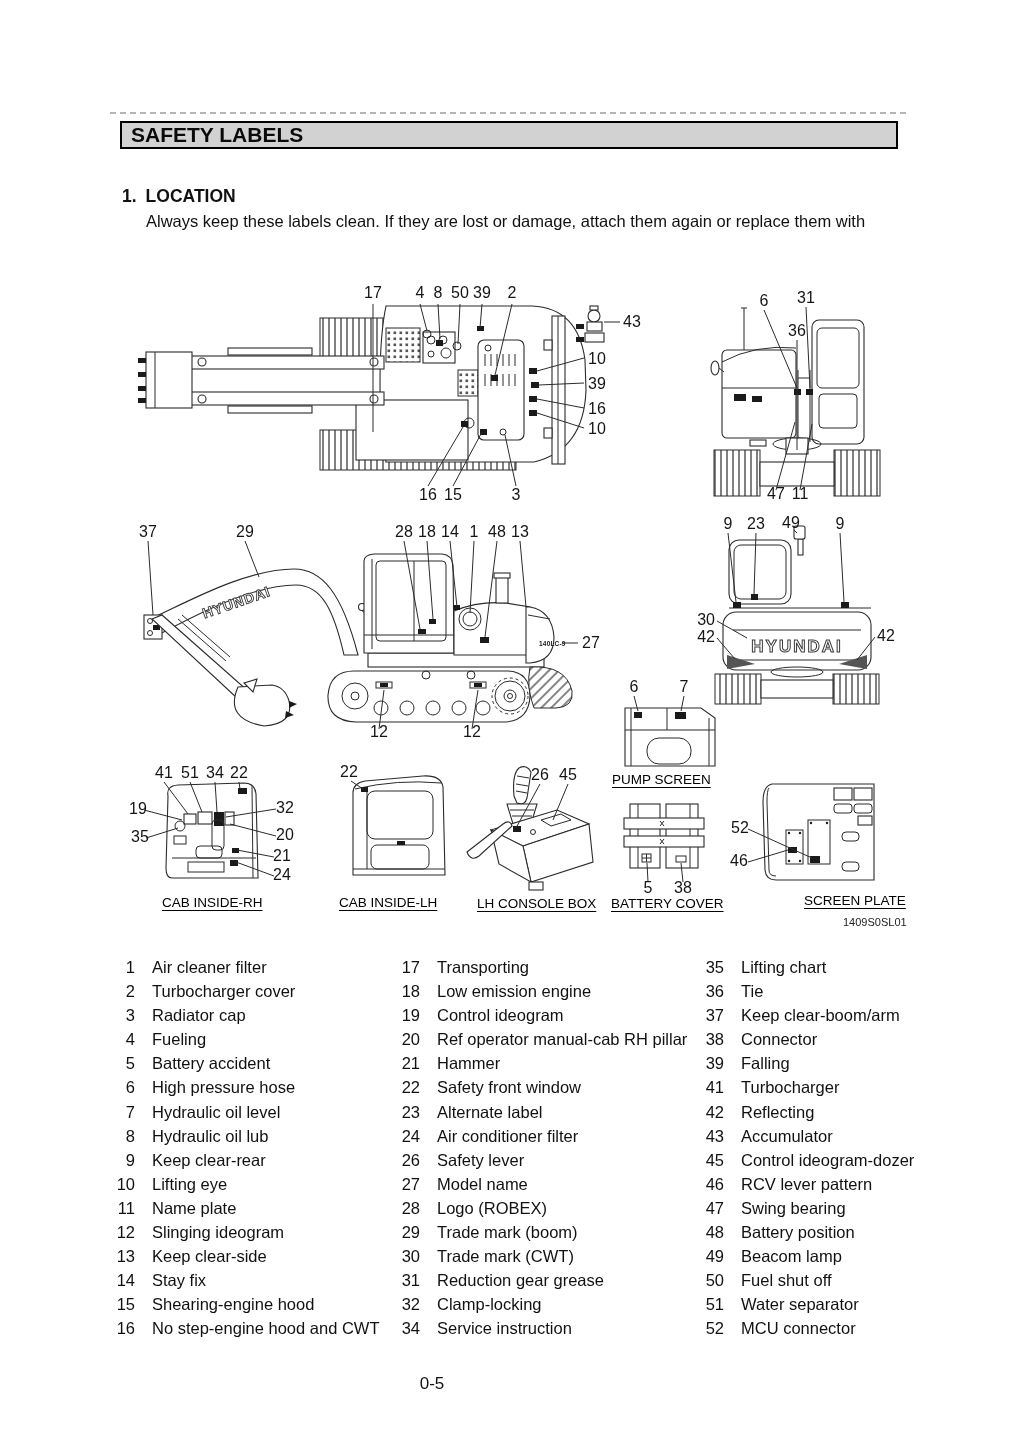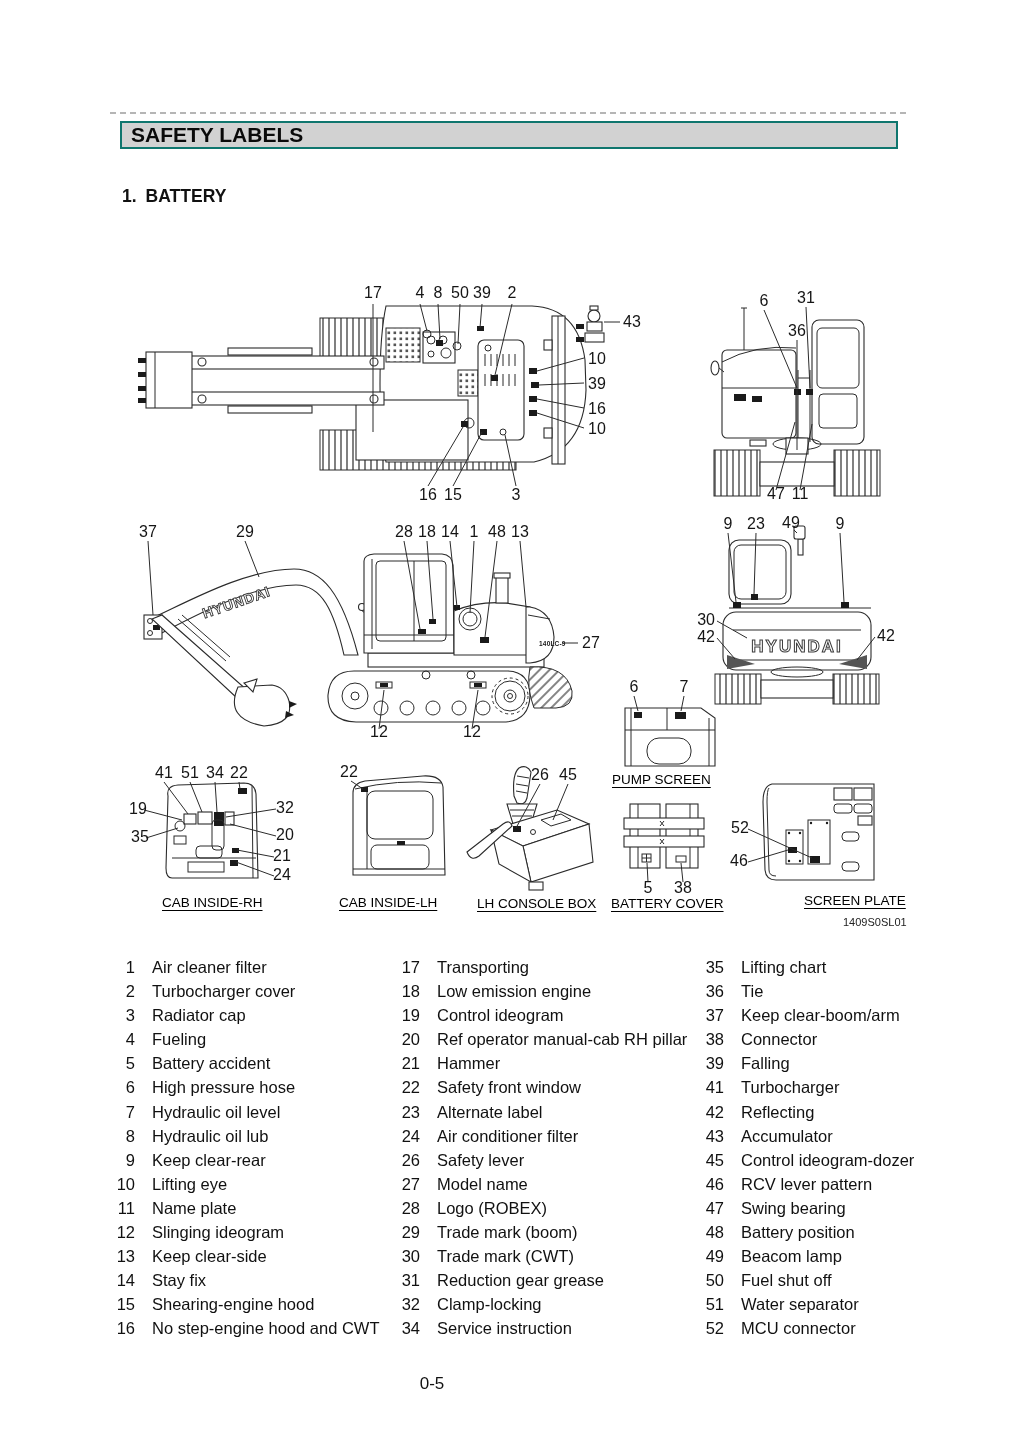--- a/index.html
+++ b/index.html
@@ -2,21 +2,21 @@
 <html><head>
 <meta charset="utf-8">
 <style>
   * { margin:0; padding:0; box-sizing:border-box; }
   html,body { width:1024px; height:1448px; }
   body { background:#fff; font-family:"Liberation Sans", sans-serif; color:#111;
          position:relative; overflow:hidden; }
   .abs { position:absolute; }
   .topline { left:110px; top:112px; width:796px; border-top:2px dashed #b5b5b5; }
   .header-bar { left:120px; top:121px; width:778px; height:28px; background:#d2d2d2;
-                border:2px solid #0f766e; display:flex; align-items:flex-start; padding-left:9px; }
+                border:2px solid #000000; display:flex; align-items:flex-start; padding-left:9px; }
   .header-bar span { font-size:21px; font-weight:bold; color:#0a0a0a; }
   .sec-head { left:122px; top:186px; display:flex; gap:9px; font-size:17.5px; font-weight:bold; }
   .body-text { left:146px; top:208px; font-size:16.5px; line-height:27.5px; }
   svg.abs { overflow:visible; }
   svg text { font-family:"Liberation Sans", sans-serif; font-size:16px; fill:#151515; }
   text.model { font-size:6.5px; font-weight:bold; letter-spacing:0.2px; }
   text.brand-boom { font-size:14px; font-weight:bold; letter-spacing:1px;
                     fill:#fff; stroke:#3a3a3a; stroke-width:0.9px; }
   text.brand-rear { font-size:17px; font-weight:bold; letter-spacing:2px;
                     fill:#fff; stroke:#3a3a3a; stroke-width:1px; }
@@ -38,24 +38,25 @@
 <body>
 
 <div class="abs topline"></div>
 
 <div class="abs header-bar">
   <span>SAFETY LABELS</span>
 </div>
 
 <div class="abs sec-head">
   <span>1.</span>
-  <span>BATTERY</span>
+  <span>LOCATION</span>
 </div>
 
 <div class="abs body-text">
+  <div>Always keep these labels clean.  If they are lost or damage, attach them again or replace them with</div>
 </div>
 
 <svg class="abs" style="left:128px;top:282px" width="515" height="228" viewBox="0 0 515 228">
   <defs>
     <pattern id="htA" width="6" height="10" patternUnits="userSpaceOnUse">
       <rect width="6" height="10" fill="#fff"></rect>
         <line x1="3" y1="0" x2="3" y2="10" stroke="#4a4a4a" stroke-width="1.4"></line>
     </pattern>
     <pattern id="dtA" width="6" height="6" patternUnits="userSpaceOnUse">
       <rect width="6" height="6" fill="#fff"></rect>

